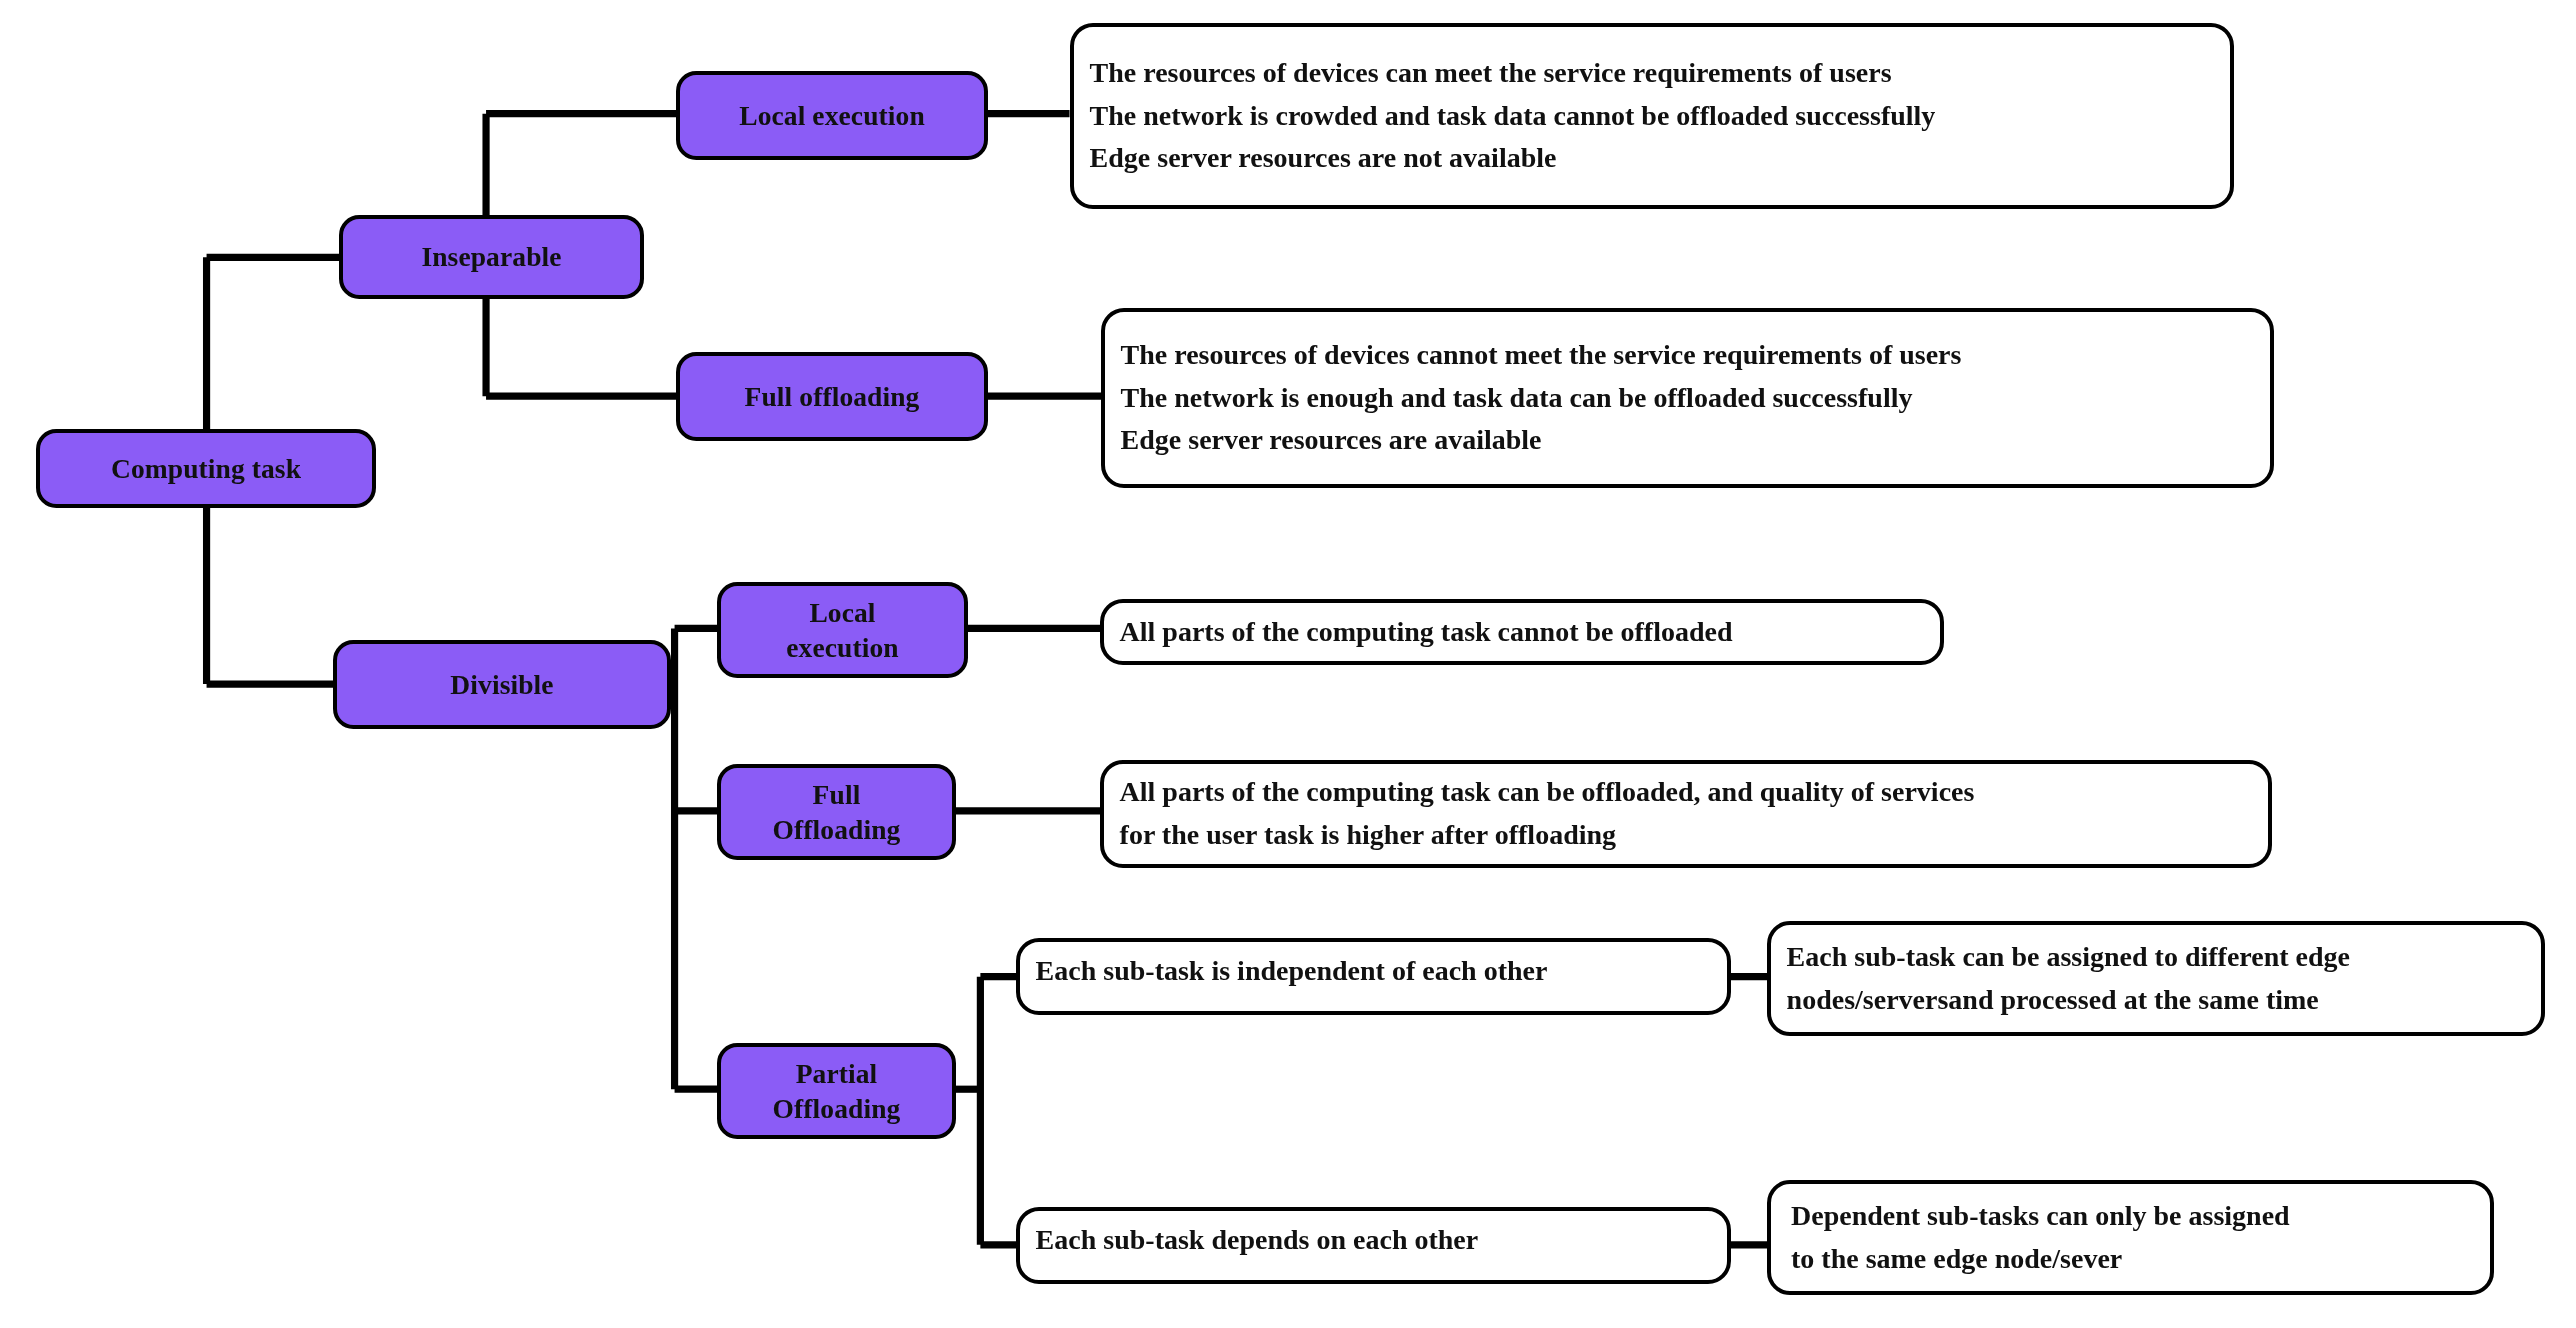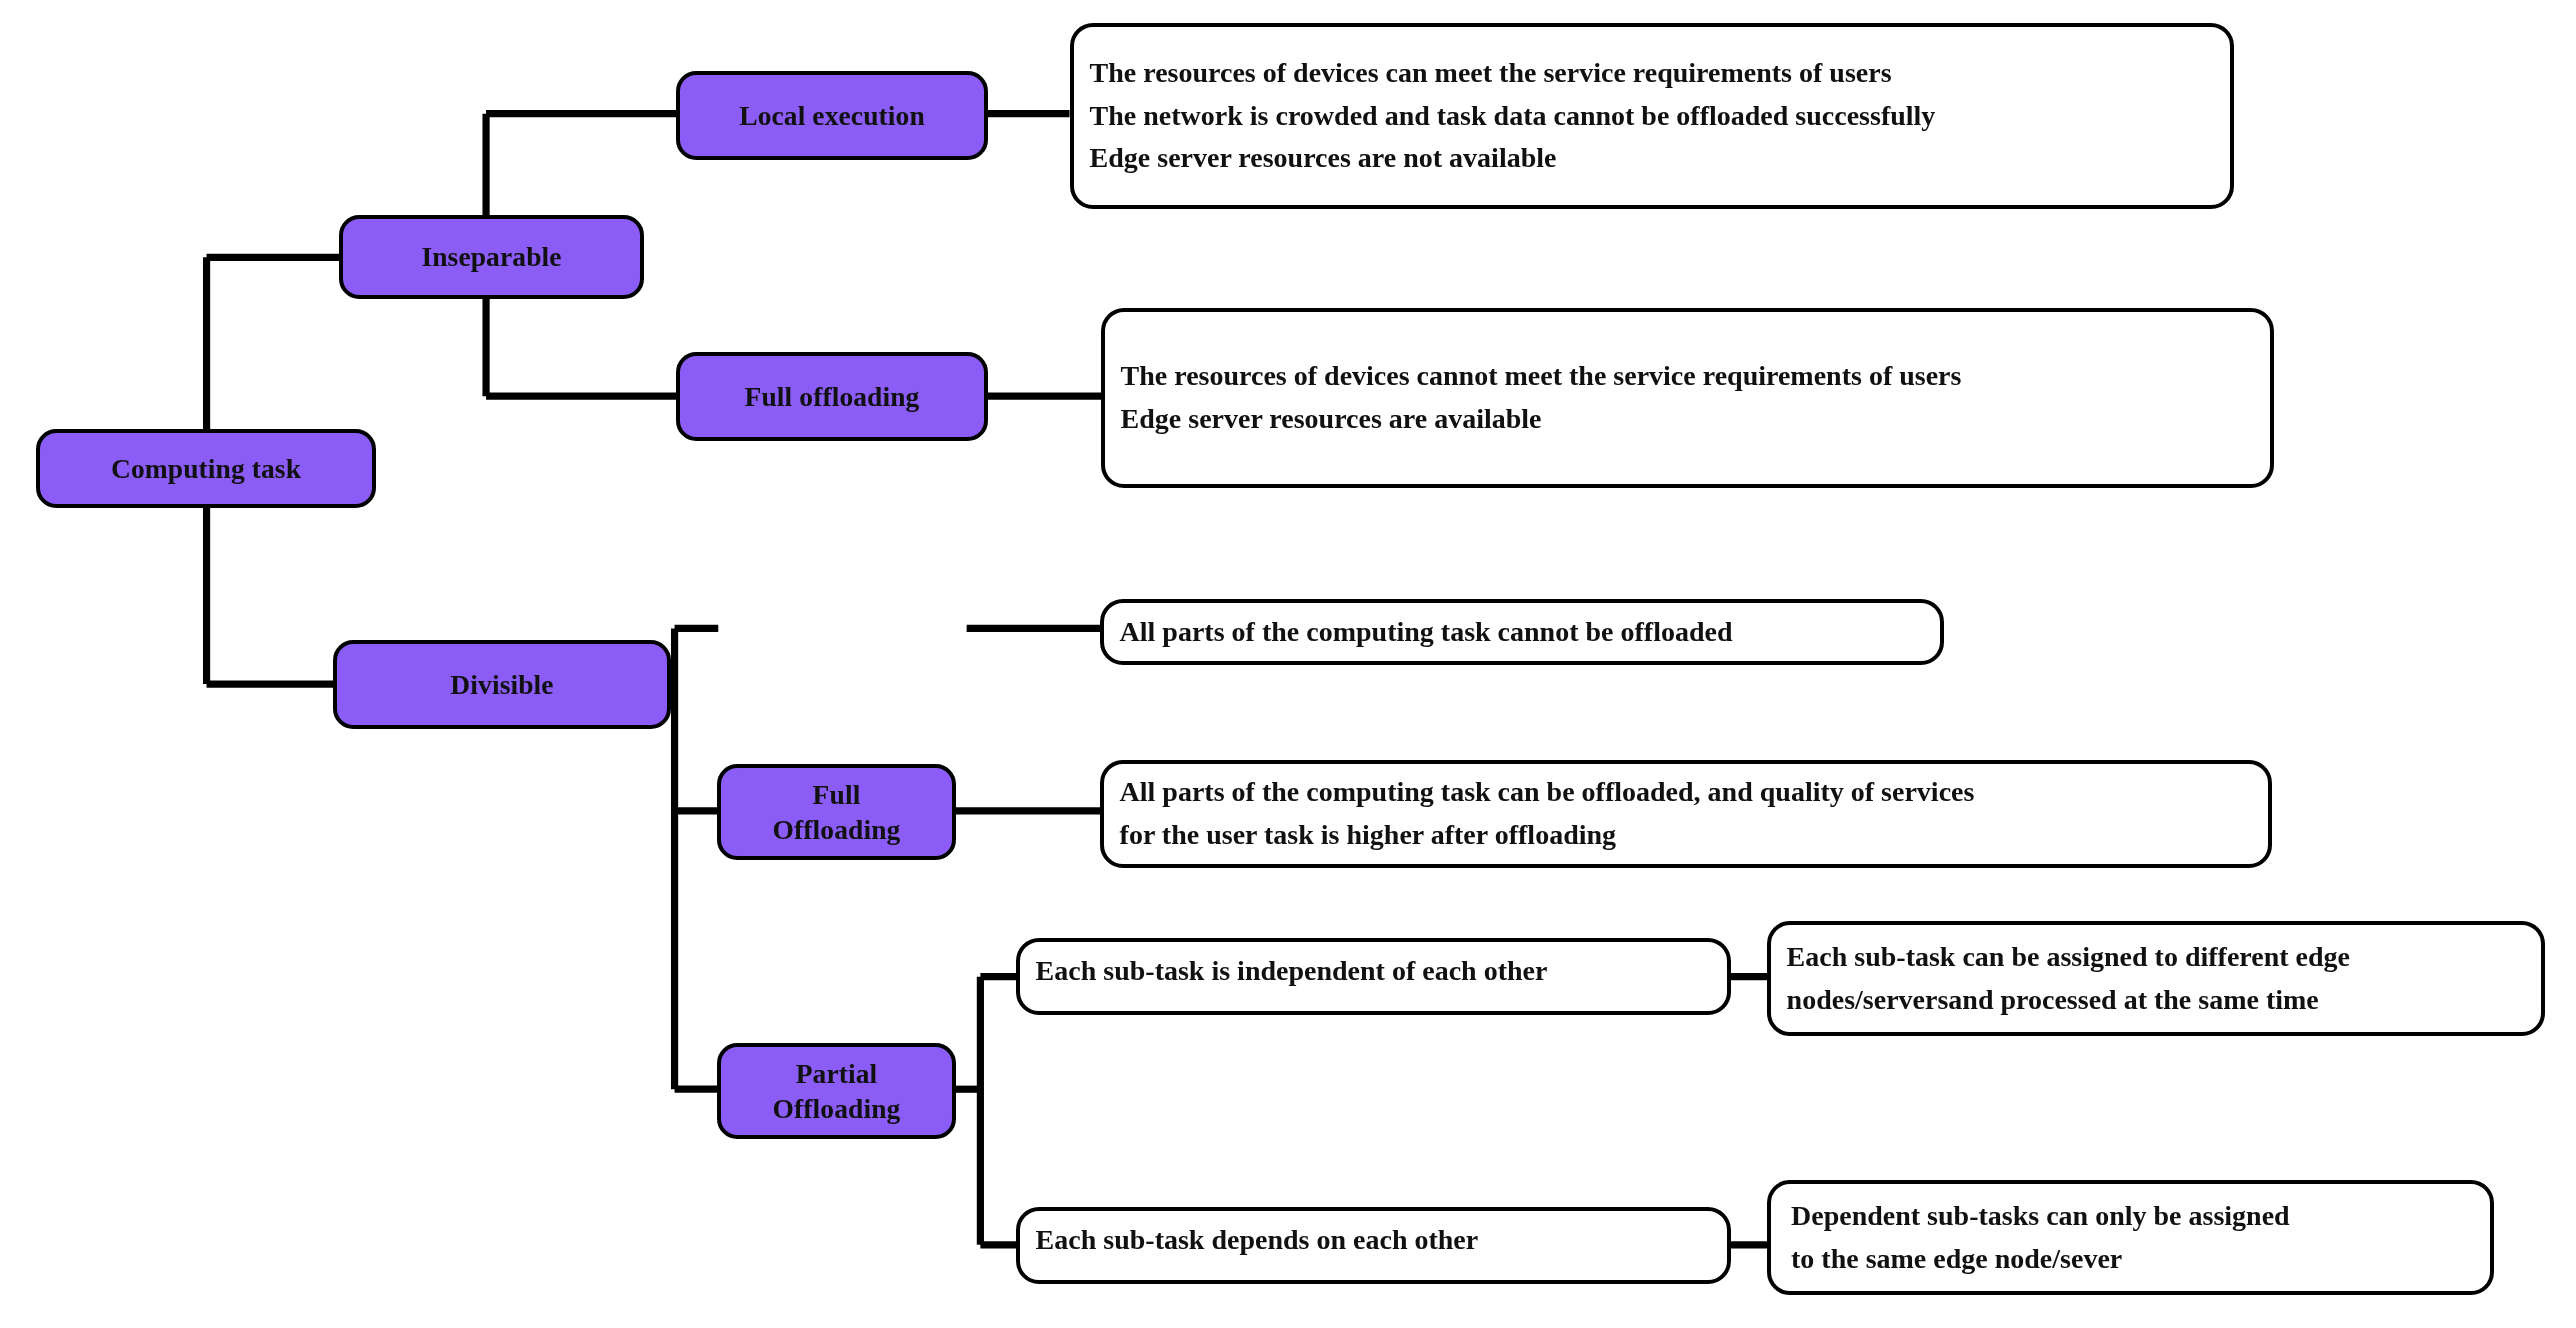--- a/index.html
+++ b/index.html
@@ -95,23 +95,28 @@
   </div>
 
   <div class="desc" style="left:1070px;top:23px;width:1164px;height:186px;">
     <div class="ln">The resources of  devices can meet the service requirements of users</div>
     <div class="ln">The network is crowded and task data cannot be offloaded successfully</div>
     <div class="ln"> Edge server resources are not available</div>
   </div>
 
   <div class="desc" style="left:1101px;top:308px;width:1173px;height:180px;">
     <div class="ln">The resources of  devices cannot meet the service requirements of users</div>
+    <div class="ln">The network is enough and task data can be offloaded successfully</div>
     <div class="ln">Edge server resources are available</div>
   </div>
 
+  <div class="node lbl n2" style="left:717px;top:582px;width:251px;height:96px;flex-direction:column;">
+    <span>Local</span>
+    <span>execution</span>
+  </div>
 
   <div class="node lbl n2" style="left:717px;top:764px;width:239px;height:96px;flex-direction:column;">
     <span>Full</span>
     <span>Offloading</span>
   </div>
 
   <div class="node lbl n2" style="left:717px;top:1043px;width:239px;height:96px;flex-direction:column;">
     <span>Partial</span>
     <span>Offloading</span>
   </div>

